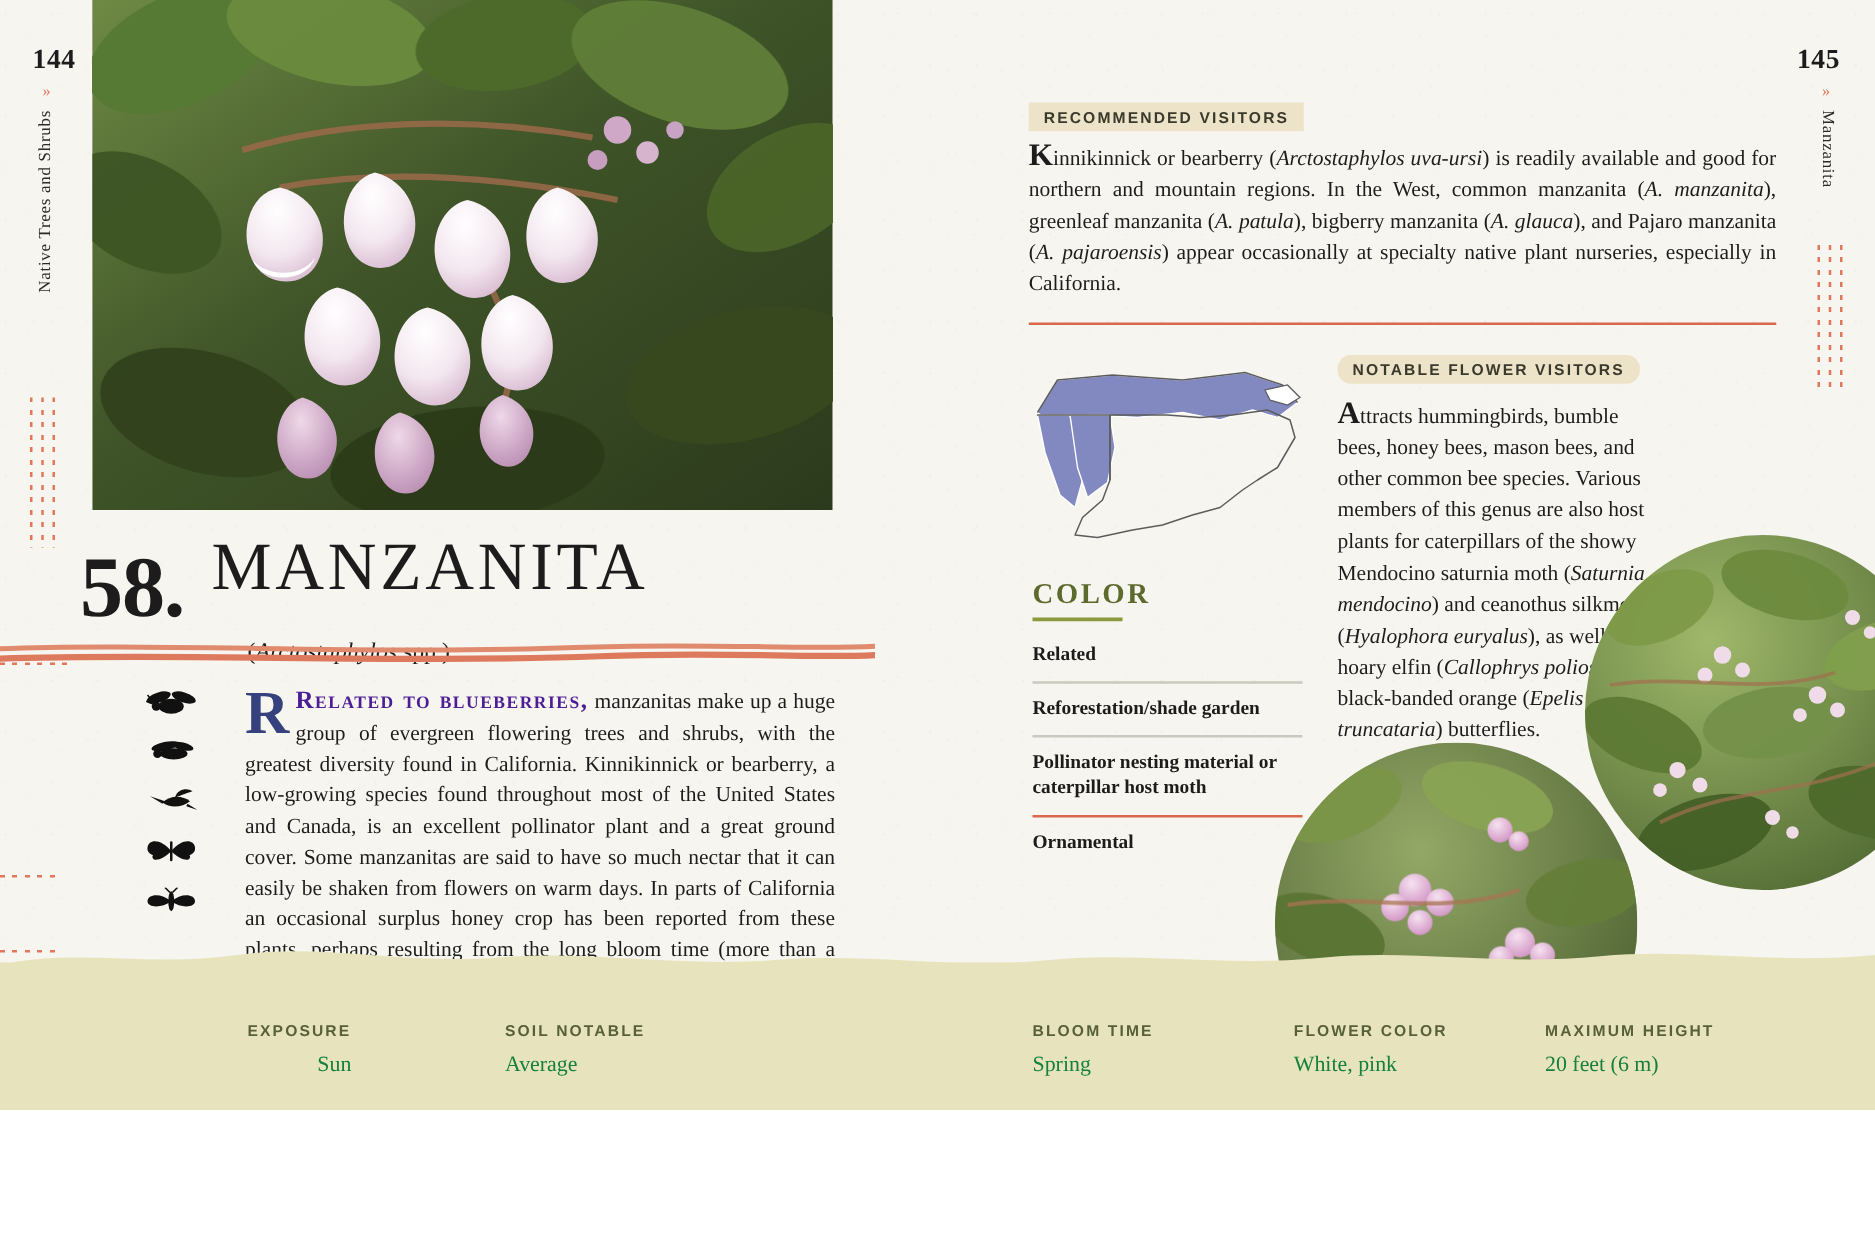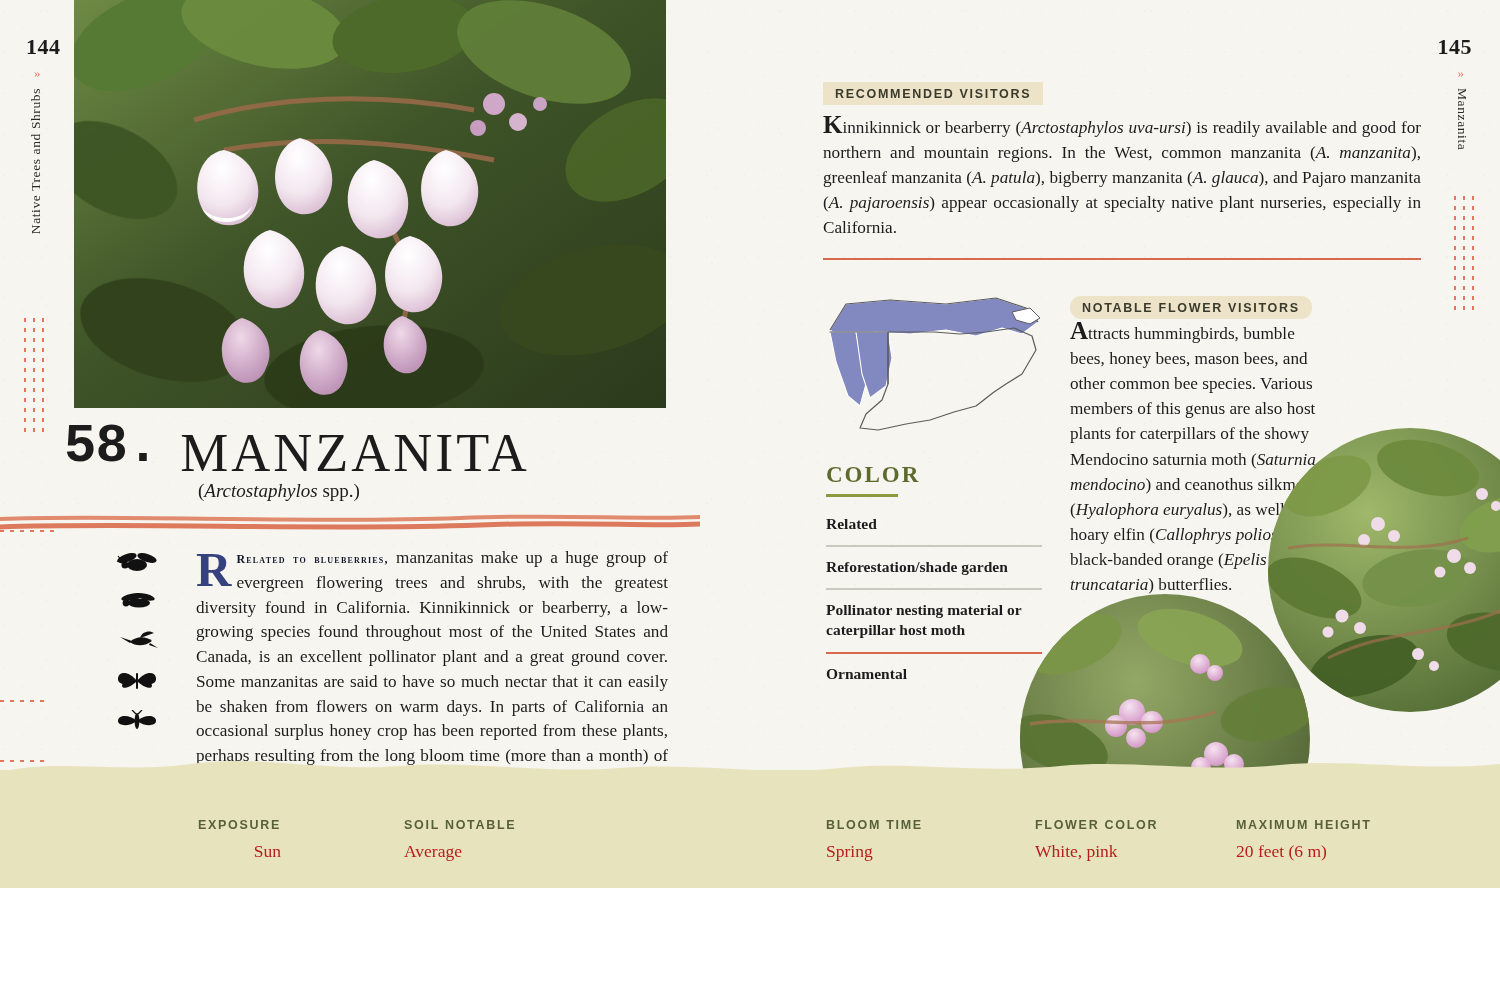--- a/index.html
+++ b/index.html
@@ -92,26 +92,27 @@
     position: absolute;
     left: 74px; top: 0; width: 592px; height: 408px;
     overflow: hidden;
     background: #4c5f33;
   }
   .photo-main svg { display: block; width: 100%; height: 100%; }
 
   .title-block { position: absolute; left: 64px; top: 420px; width: 620px; }
   .num {
     display: inline-block;
-    font-family: Liberation Mono, monospace;
-    font-weight: bold;
-    font-size: 54px;
+    font-family: Liberation Serif, serif;
+    font-weight: bold;
+    font-size: 69px;
     line-height: 1;
     vertical-align: top;
     letter-spacing: -1px;
+    margin-top: 16px;
   }
   .common-name {
     display: inline-block;
     font-family: "Liberation Serif", serif;
     font-size: 54px;
     letter-spacing: 3px;
     line-height: 1;
     margin-left: 22px;
     vertical-align: top;
     position: relative;
@@ -153,23 +154,23 @@
     font-family: "Liberation Serif", serif;
     font-size: 49px;
     line-height: 0.82;
     padding: 4px 5px 0 0;
     color: #36427e;
     font-weight: bold;
   }
   .smallcaps-lead {
     font-variant: small-caps;
     letter-spacing: 1.2px;
-    color: #0f172a;
-    font-weight: bold;
-    font-size: 12px;
+    color: #4c1d95;
+    font-weight: bold;
+    font-size: 20px;
   }
 
   
   .tag {
     display: inline-block;
     background: #ece3c9;
     padding: 5px 12px 4px 12px;
     font-family: "Liberation Sans", sans-serif;
     font-weight: bold;
     font-size: 12.5px;
@@ -213,21 +214,21 @@
     font-family: "Liberation Serif", serif;
     font-weight: bold;
     font-size: 15.5px;
     line-height: 1.3;
     padding: 10px 0 11px 0;
     border-top: 2px solid #c9c9c0;
   }
   .use-item:first-child { border-top: none; padding-top: 2px; }
   .use-item.ornamental { border-top: 2px solid #d9694c; }
 
-  .nfv-tag { position: absolute; left: 1070px; top: 296px; border-radius: 11px; }
+  .nfv-tag { position: absolute; left: 1070px; top: 284px; border-radius: 11px; }
   .nfv-text {
     position: absolute;
     left: 1070px; top: 320px; width: 252px;
     font-size: 17.2px; line-height: 1.46;
   }
   .nfv-text em { font-style: italic; }
 
   .circ {
     position: absolute;
     border-radius: 50%;
@@ -253,21 +254,21 @@
     font-family: "Liberation Sans", sans-serif;
     font-weight: bold;
     font-size: 12.5px;
     letter-spacing: 1.7px;
     color: #58603a;
     margin-bottom: 9px;
   }
   .fact-value {
     font-family: "Liberation Serif", serif;
     font-size: 17.5px;
-    color: #b91c1c;
+    color: #15803d;
   }
   .f1 { left: 198px; text-align: right; }
   .f2 { left: 404px; }
   .f3 { left: 826px; }
   .f4 { left: 1035px; }
   .f5 { left: 1236px; }
 </style>
 </head>
 <body>
 

